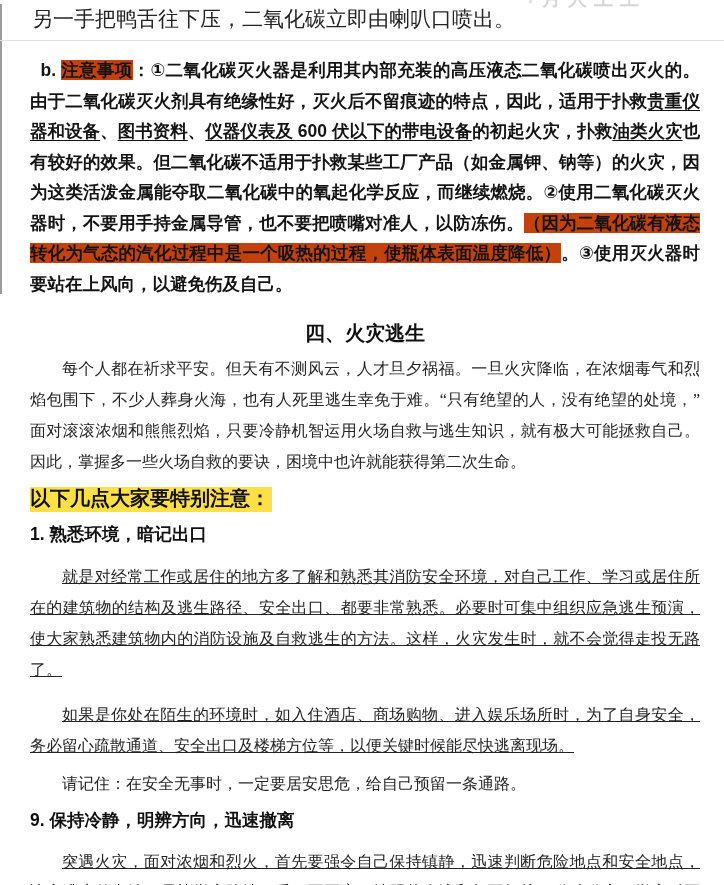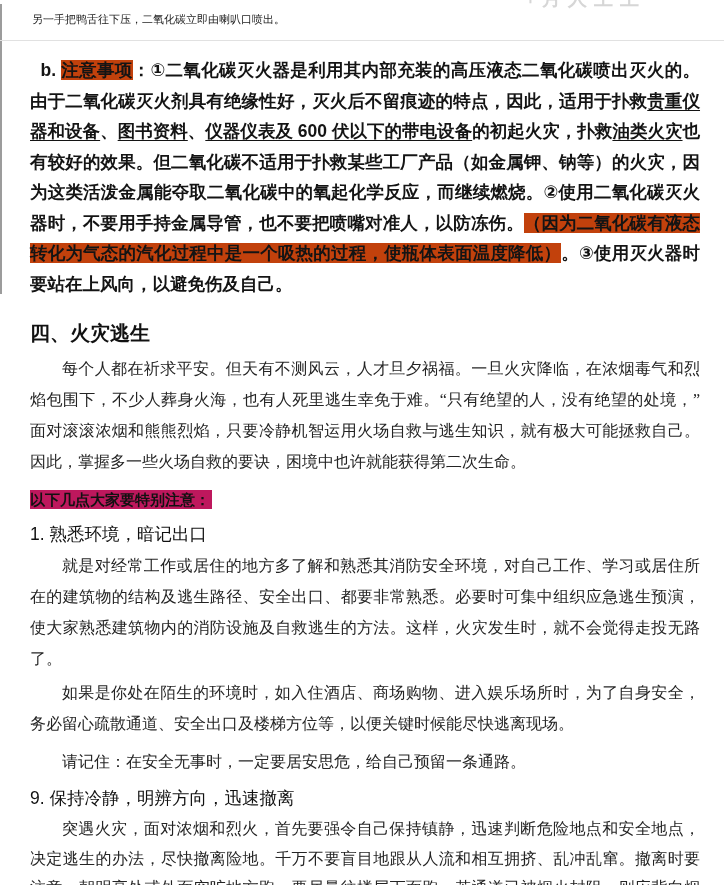--- a/index.html
+++ b/index.html
@@ -29,21 +29,21 @@
     overflow:hidden;pointer-events:none;
   }
   .watermark .wm-inner{
     position:absolute;top:-14px;left:0;
     color:#d6d6d6;
     font-family:"Liberation Sans","DejaVu Sans",sans-serif;
     font-size:19px;font-weight:700;letter-spacing:7px;white-space:nowrap;
   }
   .intro-line{
     margin:0;padding-top:7px;
-    font-size:11px;line-height:24px;
+    font-size:21px;line-height:24px;
     text-indent:2px;
   }
   .rule{
     border:none;border-top:1px solid #e1e1e1;
     margin:9px 0 0 -30px;width:724px;
   }
   .notes-para{
     margin:14px 0 0 0;
     font-family:"Liberation Sans","DejaVu Sans",sans-serif;
     font-weight:600;
@@ -52,43 +52,44 @@
     text-align:justify;
     text-indent:.6em;
   }
   .u{ text-decoration:underline; text-underline-offset:3px; }
   .hl{ background:#c2410c; }
   .h-section{
     margin:20px 0 0 0;
     font-family:"Liberation Sans","DejaVu Sans",sans-serif;
     font-size:20px;font-weight:700;color:#111;
     line-height:28px;
+    text-align:center;
   }
   .body-para{
     margin:6px 0 0 0;
     font-size:16px;line-height:31px;
     text-align:justify;
     text-indent:2em;
   }
   .notice-line{
     margin:10px 0 0 0;line-height:26px;
   }
   .notice-line .hl-box{
-    background:#be185d;
-    font-family:Liberation Sans, sans-serif;
-    font-size:15px;font-weight:700;color:#111;
+    background:#fde047;
+    font-family:Liberation Mono, monospace;
+    font-size:20px;font-weight:700;color:#111;
     padding:1px 2px 1px 0;
   }
   .item-title{
     margin:8px 0 0 0;
     font-family:"Liberation Sans","DejaVu Sans",sans-serif;
-    font-size:17.5px;font-weight:400;color:#111;
+    font-size:17.5px;font-weight:700;color:#111;
     line-height:26px;
   }
-  .tight{ margin-top:3px; }
+  .tight{ margin-top:14px;text-decoration:underline; }
   .p-remember{ margin-top:7px; }
   .last-para{ line-height:29.5px; }
 </style>
 </head>
 <body>
 
 <div class="edge-artifact"></div>
 
 <div class="watermark" aria-hidden="true">
   <span class="wm-inner">◠ ㄱ月人土土</span>

